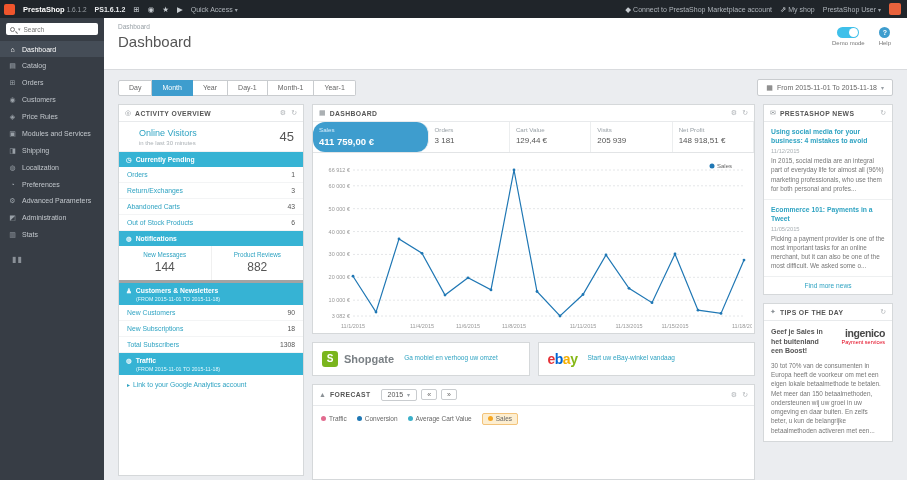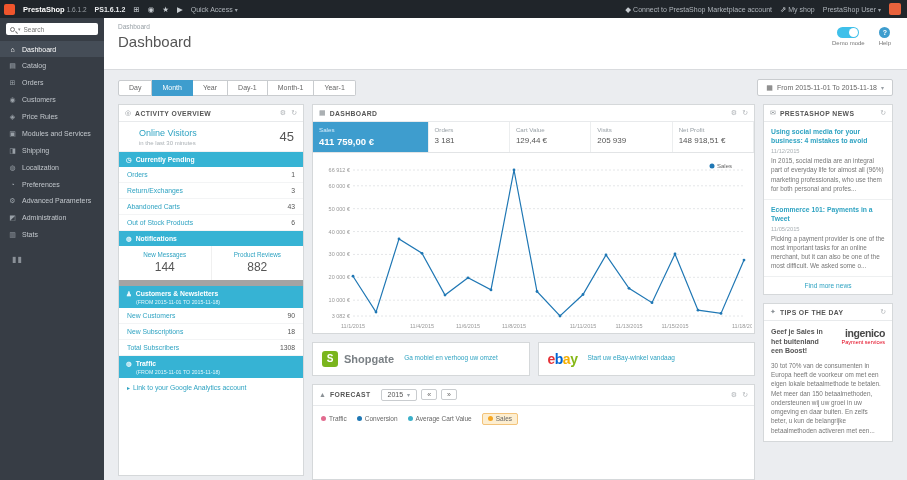--- a/index.html
+++ b/index.html
@@ -71,34 +71,34 @@
   .live-value { position:absolute; right:9px; top:7px; font-size:13px; color:#555; }
   .live-sub { font-size:6px; color:#aab0b4; margin-top:2px; }
   .sec-bar { background:var(--section); color:#fff; padding:3.5px 7px; font-size:6.8px; font-weight:bold; display:flex; align-items:center; gap:4px; }
   .sec-bar .icon { color:#eaf8fc; font-size:6.5px; }
   .sec-bar.two-line { display:block; }
   .sec-line1 { display:flex; align-items:center; gap:4px; }
   .sec-sub { font-weight:normal; font-size:5.3px; margin:1px 0 0 10px; color:#e3f6fb; }
   .a-row { display:flex; justify-content:space-between; padding:4px 8px; border-bottom:1px solid #f3f4f5; font-size:6.8px; }
   .a-row .lbl { color:var(--link); cursor:pointer; }
   .a-row .val { color:#555; }
-  .notif-grid { display:flex; border-bottom:6px solid #a3a3a3; }
+  .notif-grid { display:flex; border-bottom:3px solid #a3a3a3; }
   .notif-cell { flex:1; text-align:center; padding:5px 4px 6px; border-right:1px solid #f0f0f0; cursor:pointer; }
   .notif-cell:last-child { border-right:0; }
   .notif-lbl { color:var(--link); font-size:6.3px; }
   .notif-val { font-size:12px; color:#555; margin-top:2px; }
   .ga-link { padding:6px 8px; font-size:6.8px; color:var(--link); display:flex; gap:3px; align-items:center; cursor:pointer; }
   .ga-link .icon { font-size:6px; color:var(--link); }
 
   
   .kpi-row { display:flex; border-bottom:1px solid #e2e4e6; }
   .kpi { flex:1; padding:4px 6px 5px; border-right:1px solid #eceeef; cursor:pointer; min-width:0; }
   .kpi .k-lbl { font-size:6.2px; color:#98a0a6; white-space:nowrap; }
   .kpi .k-val { font-size:8px; color:#555; margin-top:2.5px; white-space:nowrap; }
-  .kpi.active { flex:1.5; background:var(--accent); }
+  .kpi.active { flex:1.5; background:var(--accent);border-radius:12px; }
   .kpi.active .k-lbl { color:#d9eefb; }
   .kpi.active .k-val { color:#fff; font-size:9.5px; font-weight:bold; }
   .chart-wrap { padding:5px 2px 0; }
 
   
   .mod-row { display:flex; gap:8px; margin-bottom:8px; }
   .mod-panel { flex:1; background:#fff; border:1px solid #d5d8da; display:flex; align-items:center; gap:6px; padding:8px 9px; }
   .shopgate-logo { width:16px; height:16px; background:#7ab51d; border-radius:3px; color:#fff; font-weight:bold; font-size:10px; display:flex; align-items:center; justify-content:center; flex:none; }
   .mod-name { font-size:11px; color:#7a8085; font-weight:bold; }
   .mod-link { font-size:6.5px; color:var(--link); margin-left:4px; cursor:pointer; text-decoration:none; line-height:1.3; }

